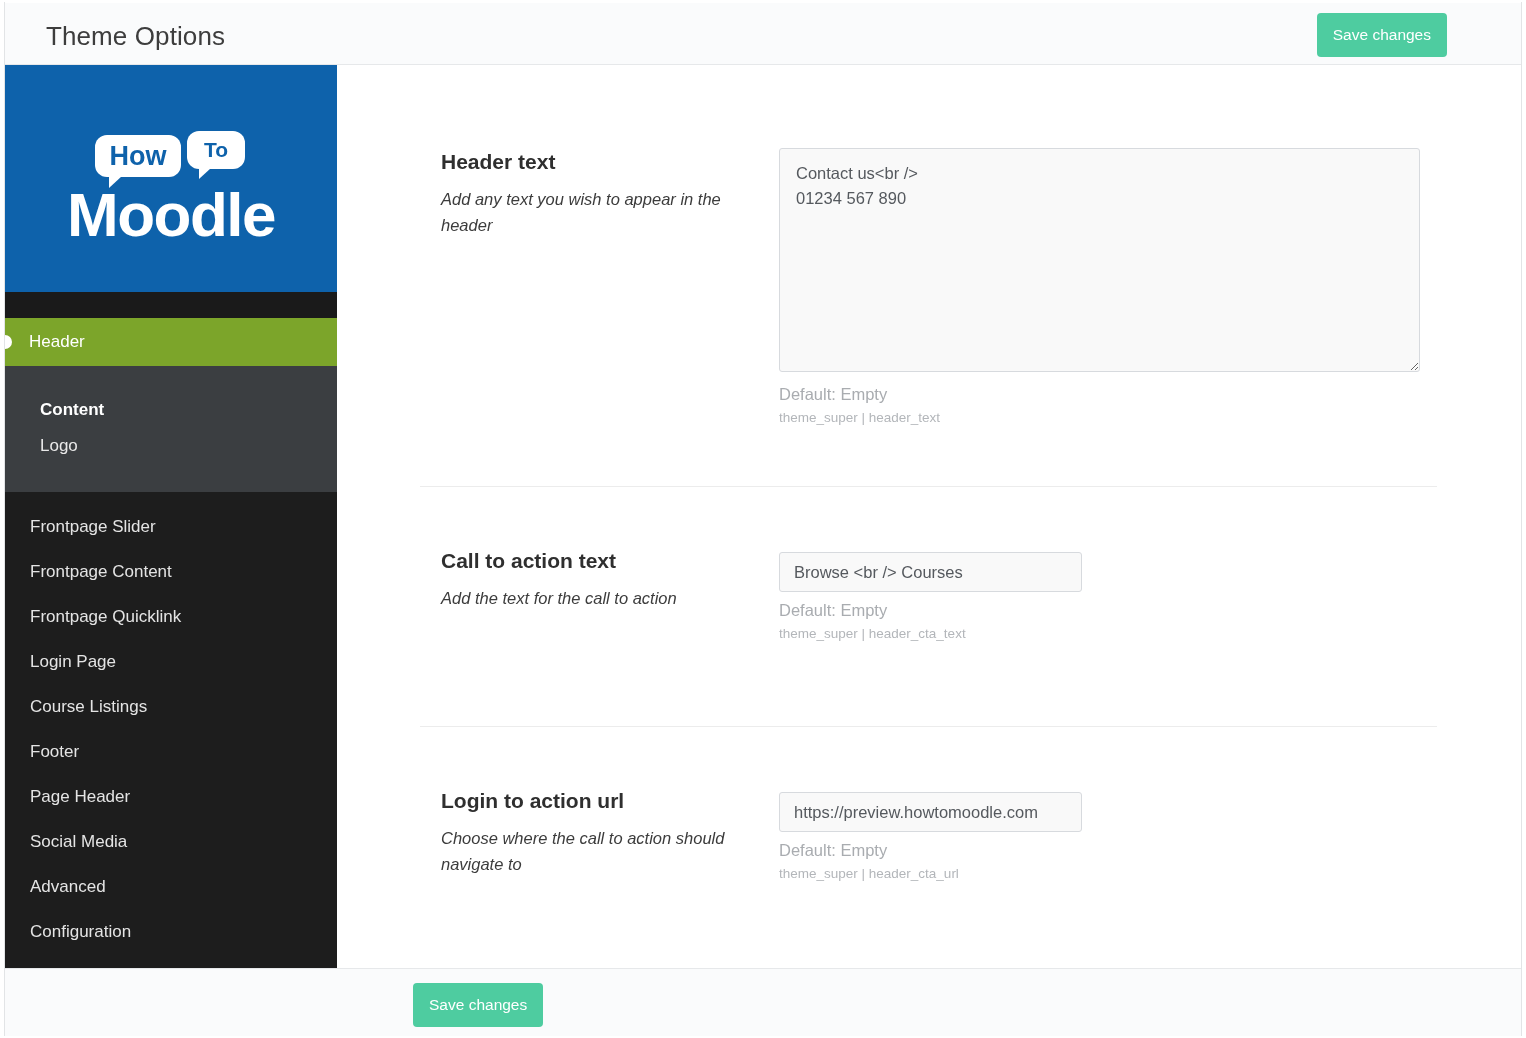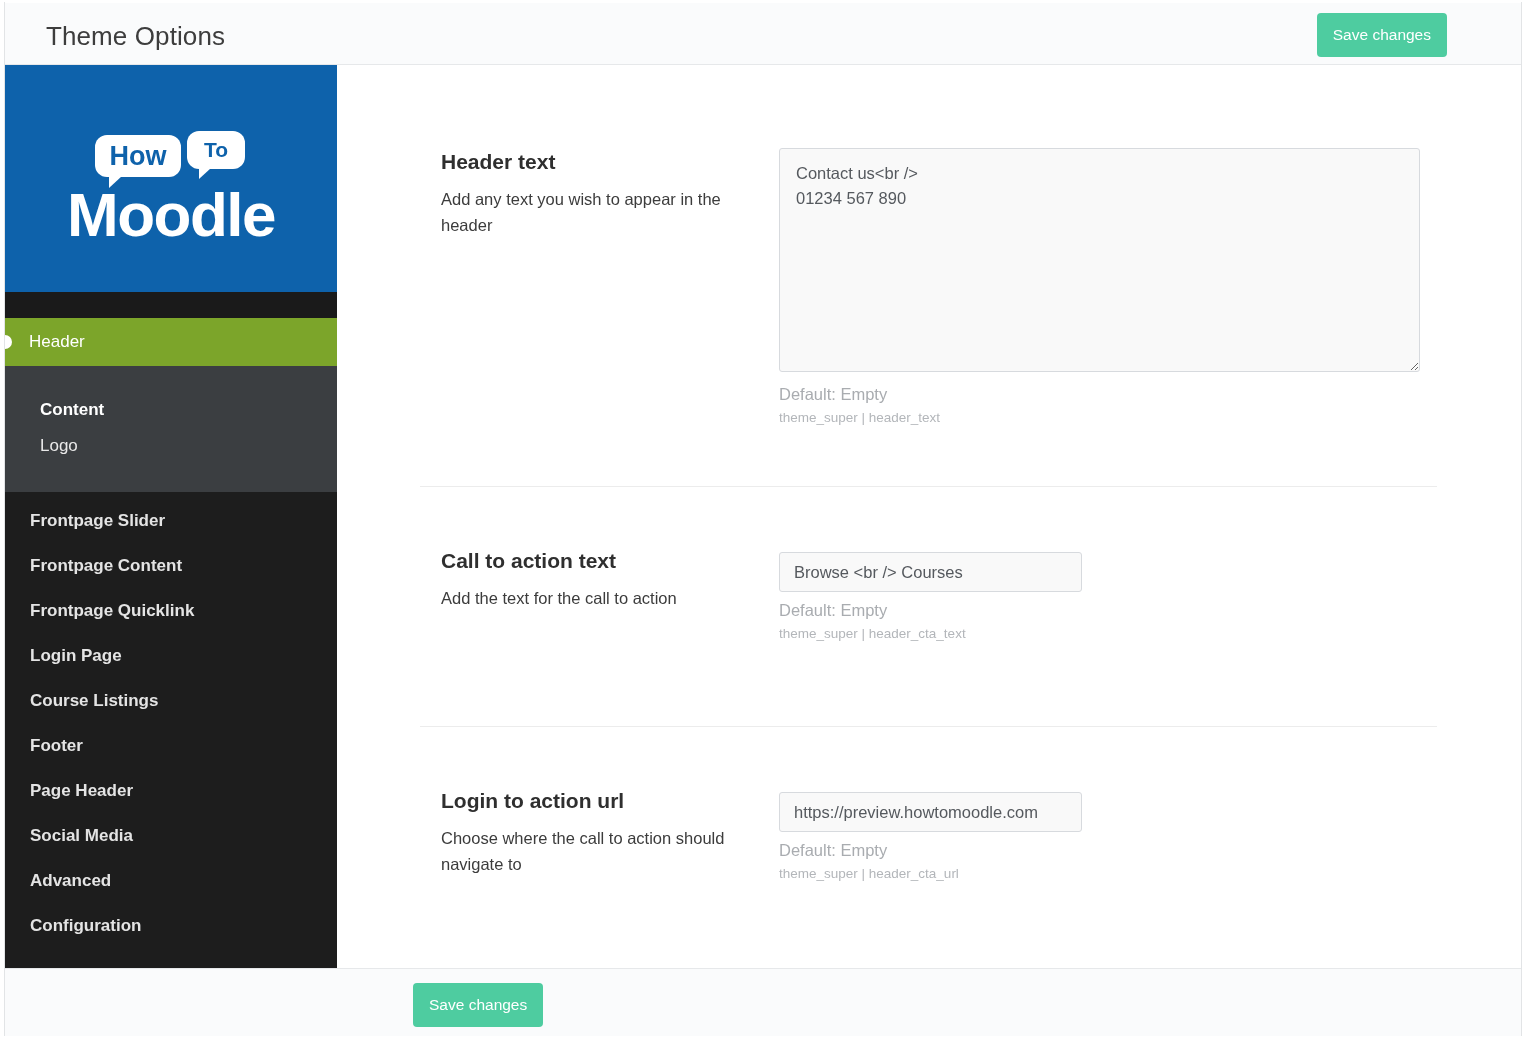--- a/index.html
+++ b/index.html
@@ -152,21 +152,21 @@
     background: #3b3e41;
     padding: 26px 0 28px 0;
   }
   .submenu-item {
     font-size: 17px;
     color: #e9e9e9;
     padding: 8px 0 8px 35px;
     cursor: pointer;
   }
   .submenu-item.current { font-weight: bold; color: #ffffff; }
-  .nav-list { padding-top: 6px; font-weight: bold; }
+  .nav-list { padding-top: 12px; }
   .nav-item {
     font-size: 17px;
     color: #e4e4e4;
     height: 45px;
     line-height: 45px;
     padding-left: 25px;
     cursor: pointer;
   }
 
   
@@ -187,20 +187,21 @@
     font-size: 21px;
     font-weight: bold;
     color: #2f2f2f;
     margin: 0 0 12px 0;
   }
   .field-desc {
     font-size: 16.5px;
     color: #3c3c3c;
     line-height: 26px;
     margin: 0;
+    font-style: italic;
   }
   .field-input-col {
     position: absolute;
     left: 442px;
   }
   textarea.ta {
     width: 641px;
     height: 224px;
     background: #f9f9f9;
     border: 1px solid #d7dade;

